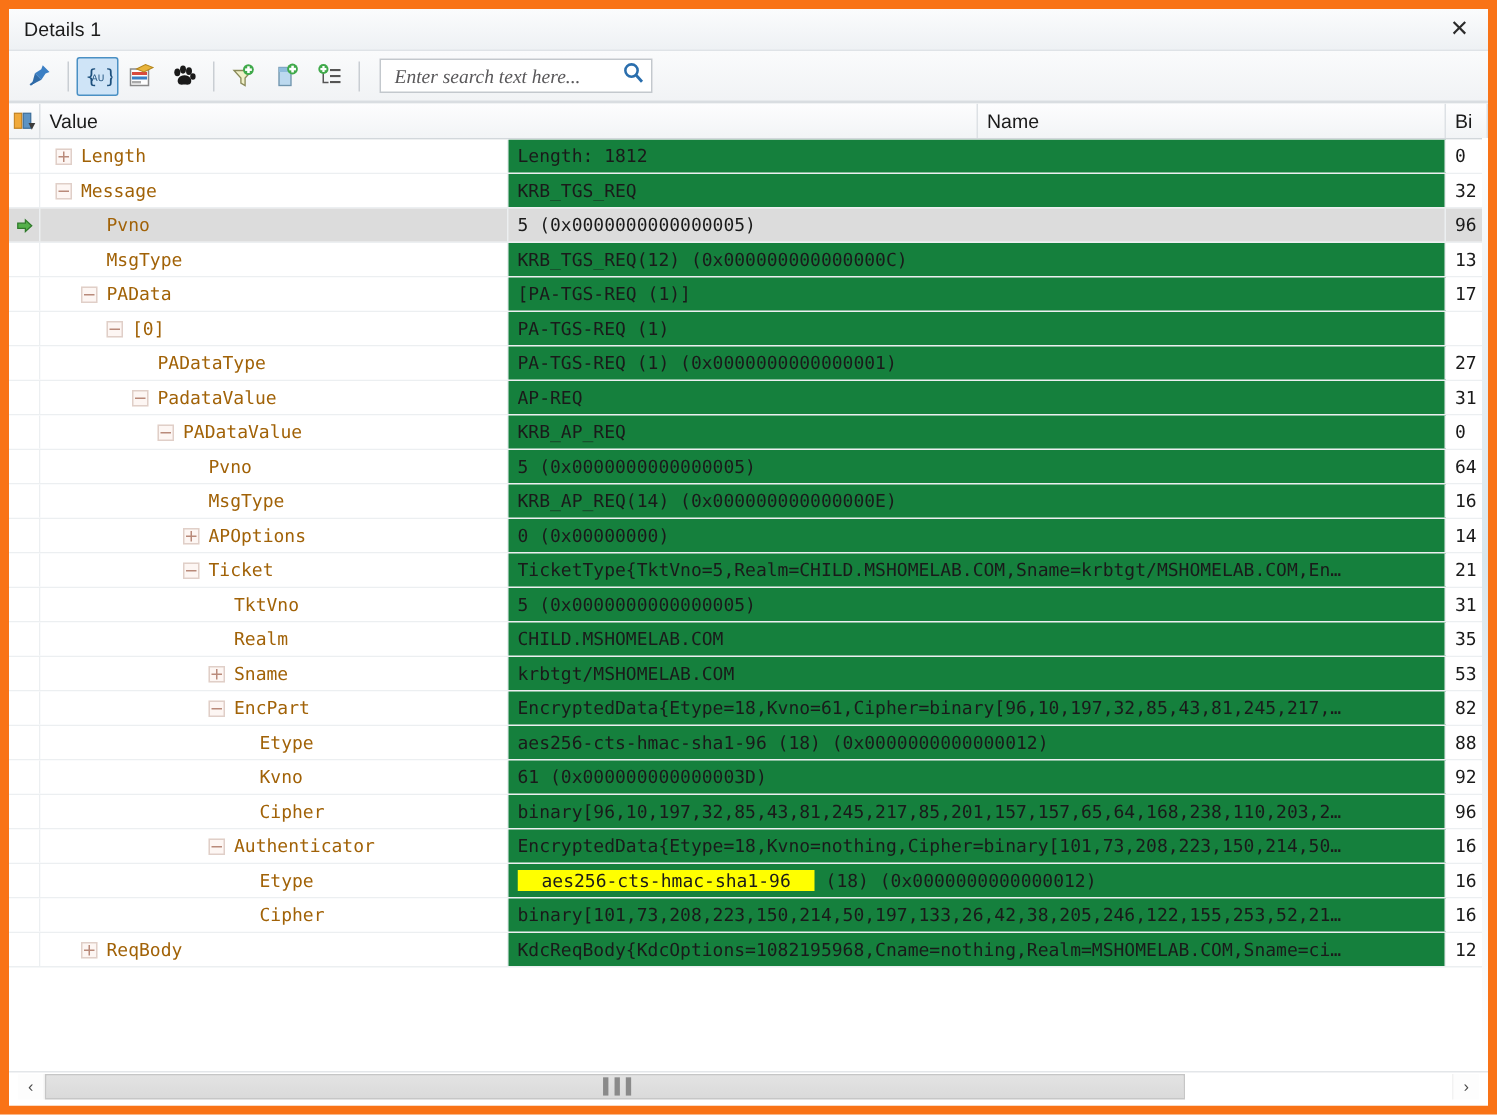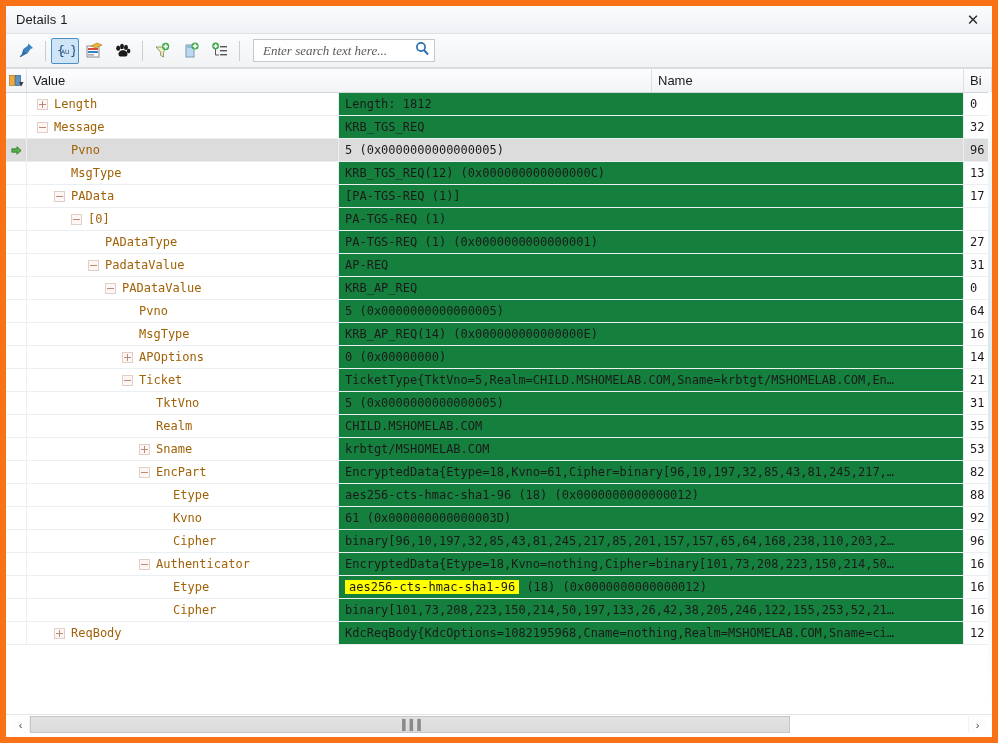--- a/index.html
+++ b/index.html
@@ -129,21 +129,21 @@
   }
   .cell-bit{
     flex:1;display:flex;align-items:center;
     box-sizing:border-box;background:#fff;
     padding-left:6px;
     overflow:hidden;white-space:nowrap;
     font-family:"DejaVu Sans Mono", monospace;
     font-size:12px;color:#1a1a1a;
   }
   .vtext{overflow:hidden;text-overflow:ellipsis;white-space:nowrap;display:block;width:100%;}
-  .hl{background:#ffff00;padding:1px 4px;}
+  .hl{background:#ffff00;padding:1px 16px;}
   .indent{display:inline-block;}
   .toggle{
     width:11px;height:11px;min-width:11px;
     border:1px solid #e0cfc8;
     background:#fdf6f3;
     display:inline-flex;align-items:center;justify-content:center;
     margin-right:6px;position:relative;cursor:pointer;
     box-sizing:border-box;
   }
   .toggle::before{

